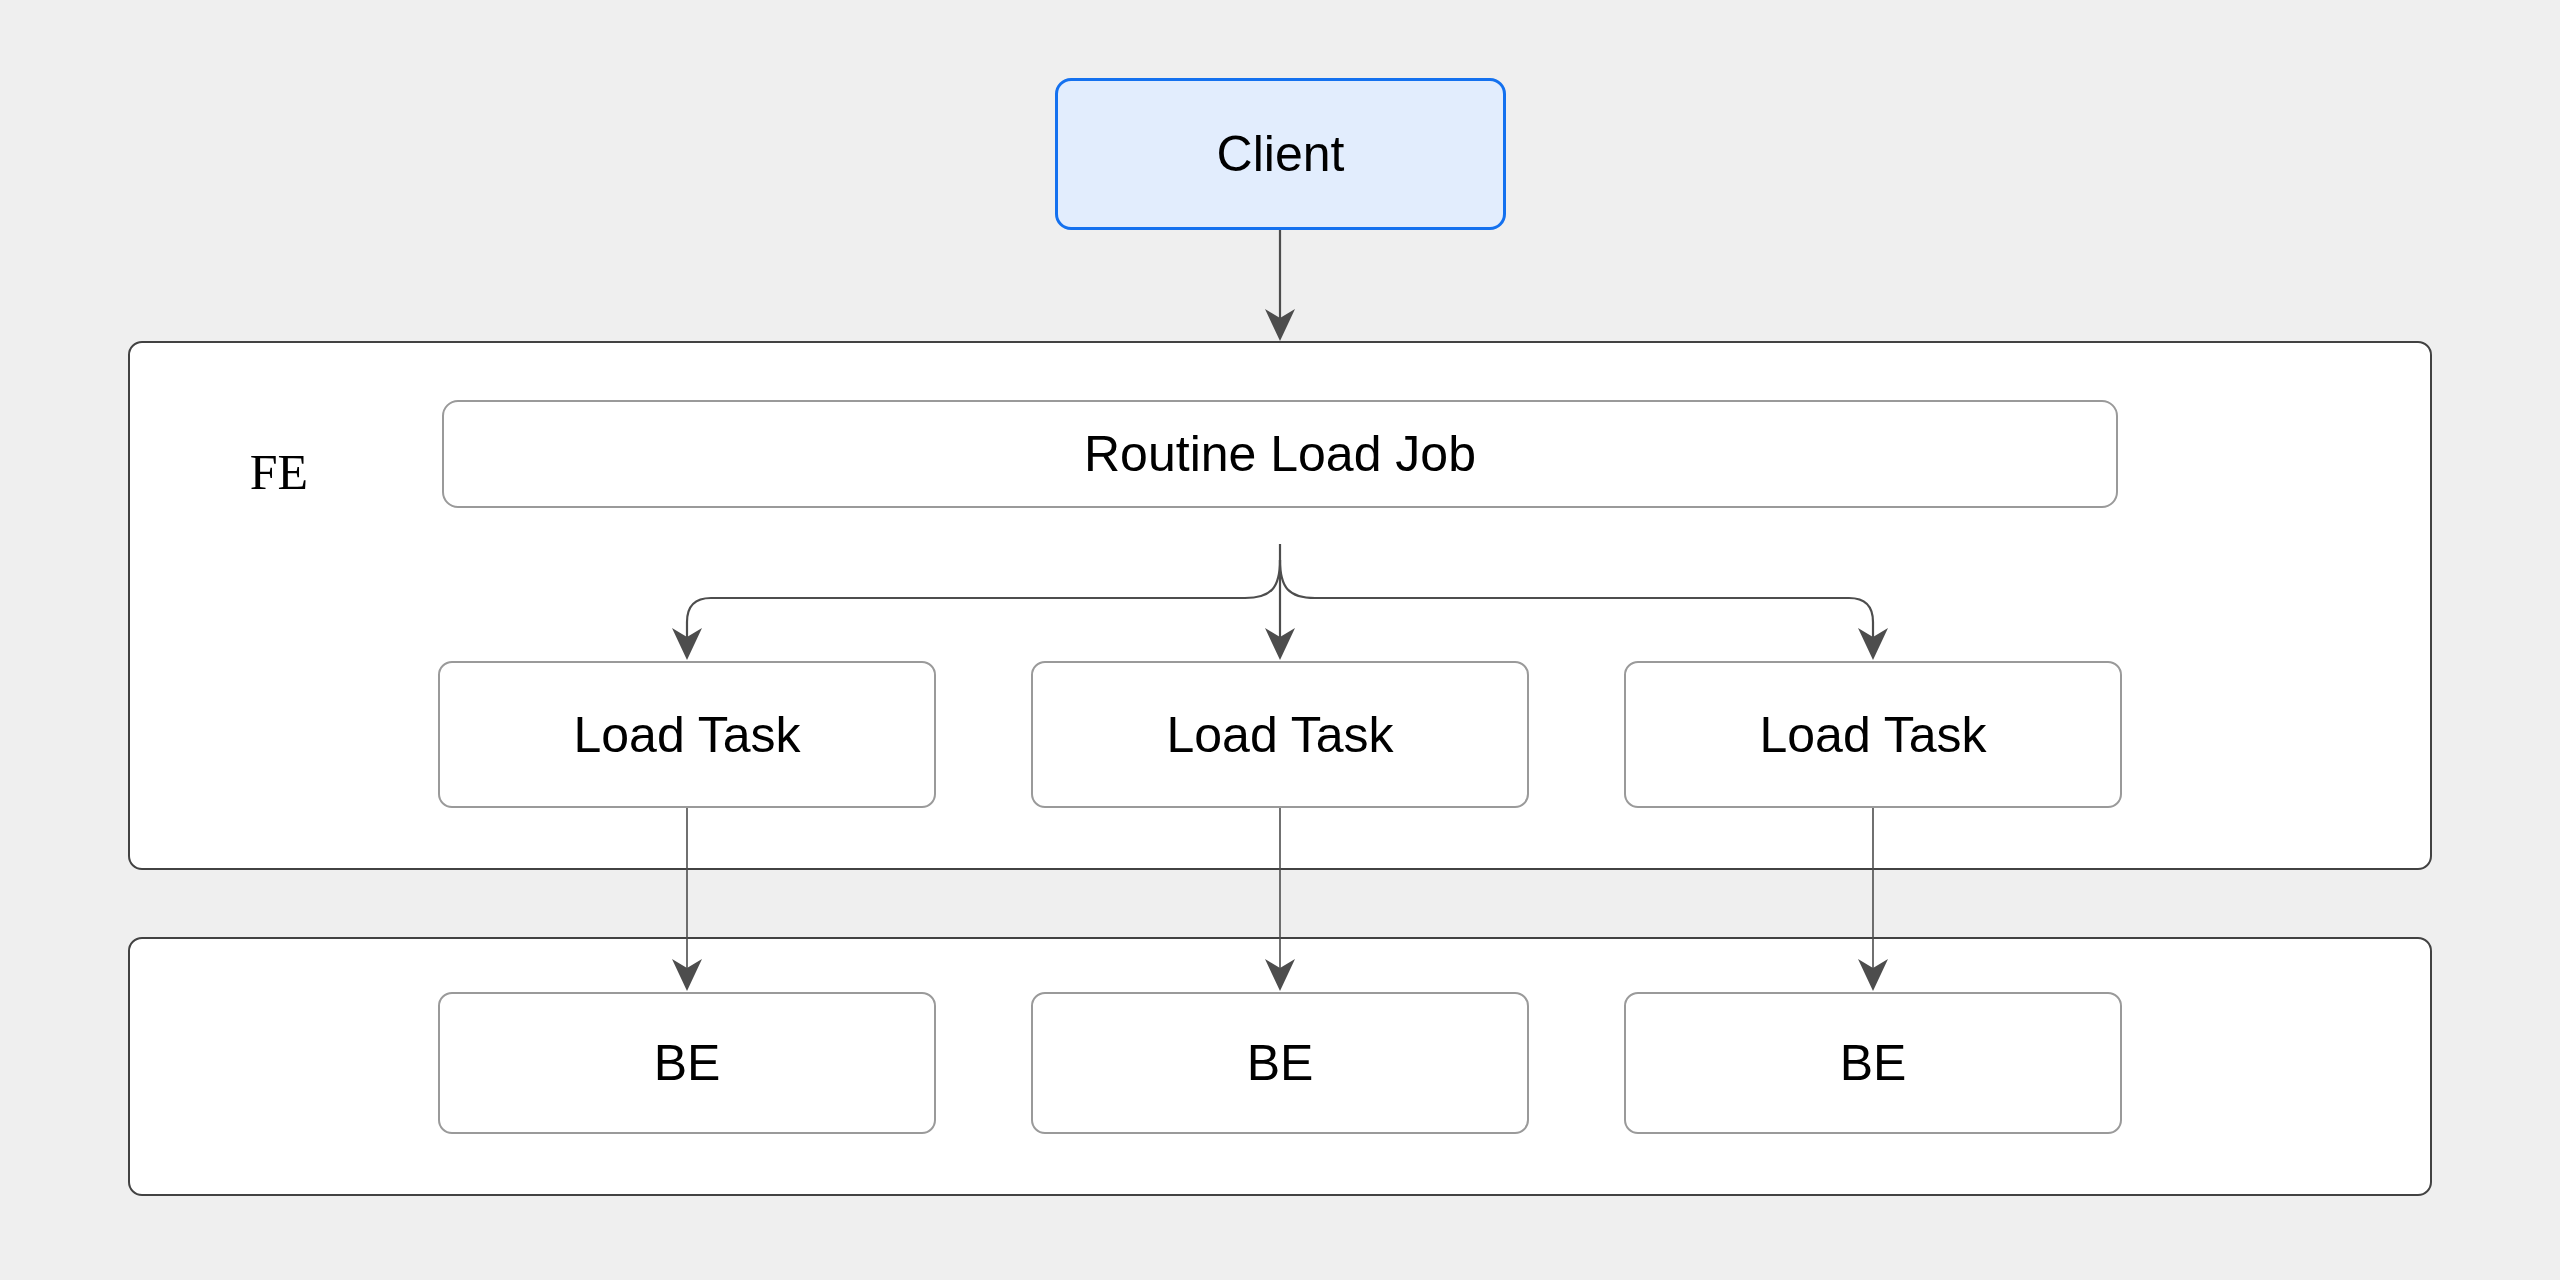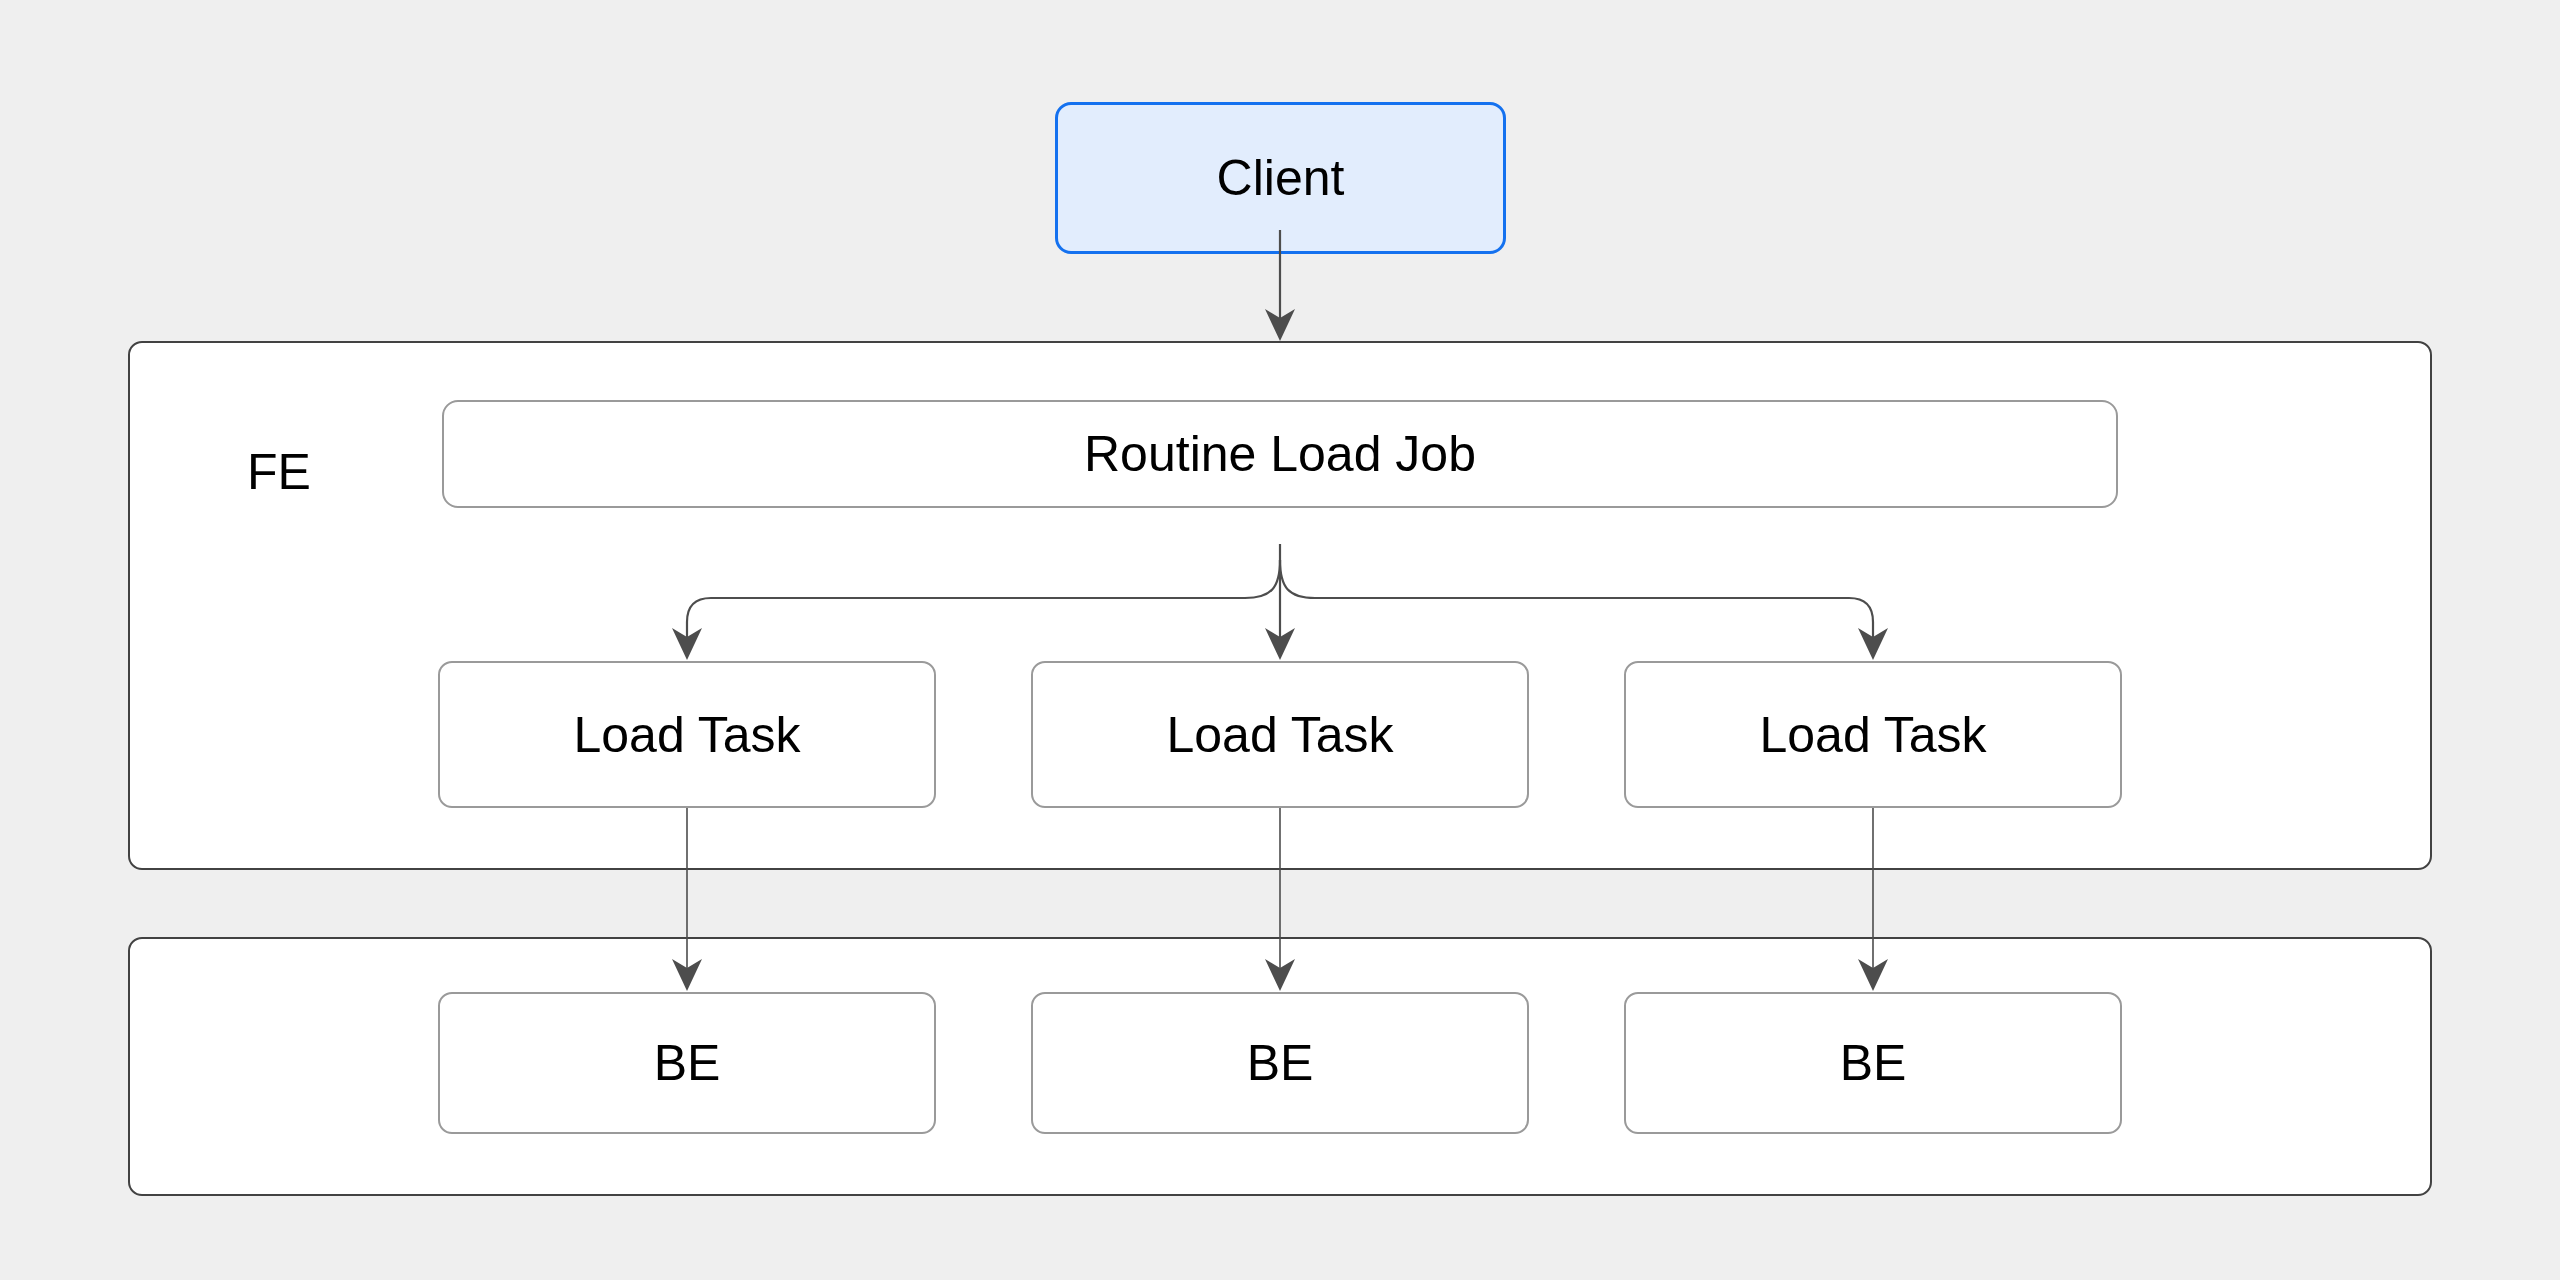--- a/index.html
+++ b/index.html
@@ -35,37 +35,37 @@
     justify-content: center;
     font-size: 50px;
     color: var(--text, #000000);
     white-space: nowrap;
   }
   .node-client {
     left: 1055px; top: 78px; width: 451px; height: 152px;
     background: var(--client-fill, #e2edfd);
     border: 3px solid var(--client-stroke, #1471ef);
     border-radius: 16px;
-    margin-top: 24px;
   }
   .node-routine { left: 442px; top: 400px; width: 1676px; height: 108px; border-radius: 16px; }
   .node-lt1 { left: 438px;  top: 661px; width: 498px; height: 147px; }
   .node-lt2 { left: 1031px; top: 661px; width: 498px; height: 147px; }
   .node-lt3 { left: 1624px; top: 661px; width: 498px; height: 147px; }
   .node-be1 { left: 438px;  top: 992px; width: 498px; height: 142px; }
   .node-be2 { left: 1031px; top: 992px; width: 498px; height: 142px; }
   .node-be3 { left: 1624px; top: 992px; width: 498px; height: 142px; }
   .group-label {
     position: absolute;
     left: 229px; top: 444px;
     width: 100px; height: 56px;
     line-height: 56px;
     text-align: center;
     font-size: 50px;
     color: var(--text, #000000);
+    font-family: Liberation Serif, serif;
   }
   svg.connectors {
     position: absolute;
     left: 0; top: 0;
     width: 2560px;
     height: 1280px;
     z-index: 10;
     pointer-events: none;
   }
   .conn {

